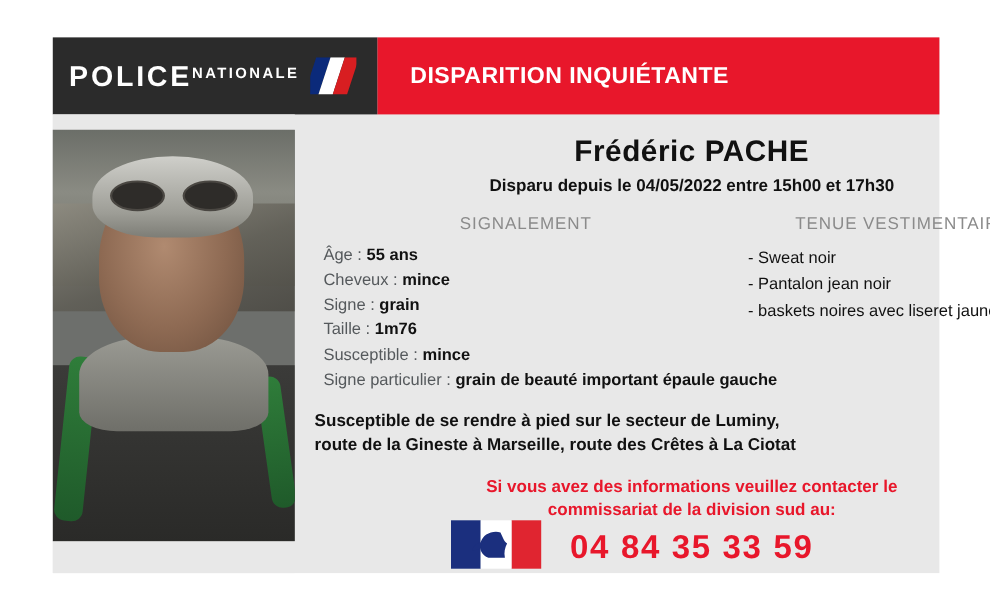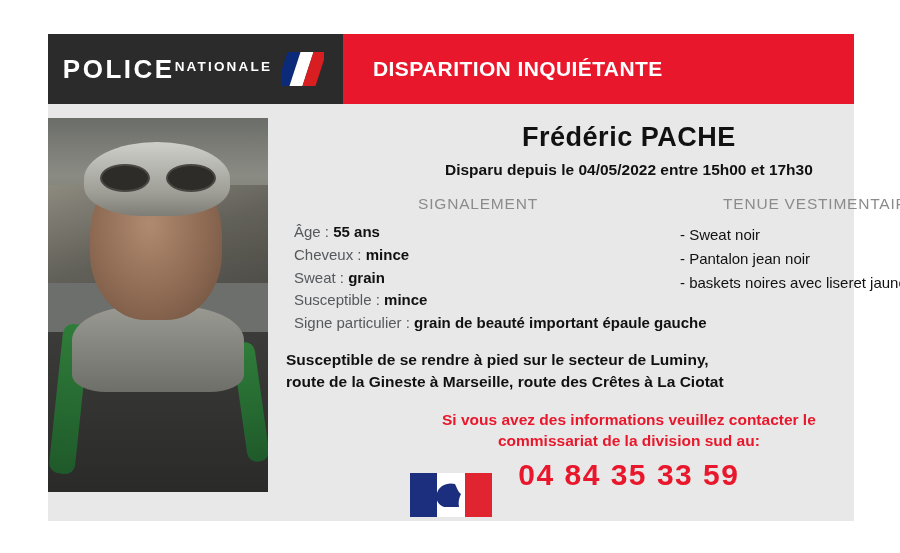--- a/index.html
+++ b/index.html
@@ -350,21 +350,24 @@
         <div class="col-left">
           <div class="section-title">SIGNALEMENT</div>
           <div class="field-list">
             <div class="field-row">
               <span>Âge : </span><span class="val">55 ans</span>
             </div>
             <div class="field-row">
               <span>Cheveux : </span><span class="val">mince</span>
             </div>
             <div class="field-row">
-              <span>Sweat : </span><span class="val">grain</span>
+              <span>Signe : </span><span class="val">grain</span>
+            </div>
+            <div class="field-row">
+              <span>Taille : </span><span class="val">1m76</span>
             </div>
             <div class="field-row">
               <span>Susceptible : </span><span class="val">mince</span>
             </div>
             <div class="field-row">
               <span>Signe particulier : </span><span class="val">grain de beauté important épaule gauche</span>
             </div>
           </div>
         </div>
 

